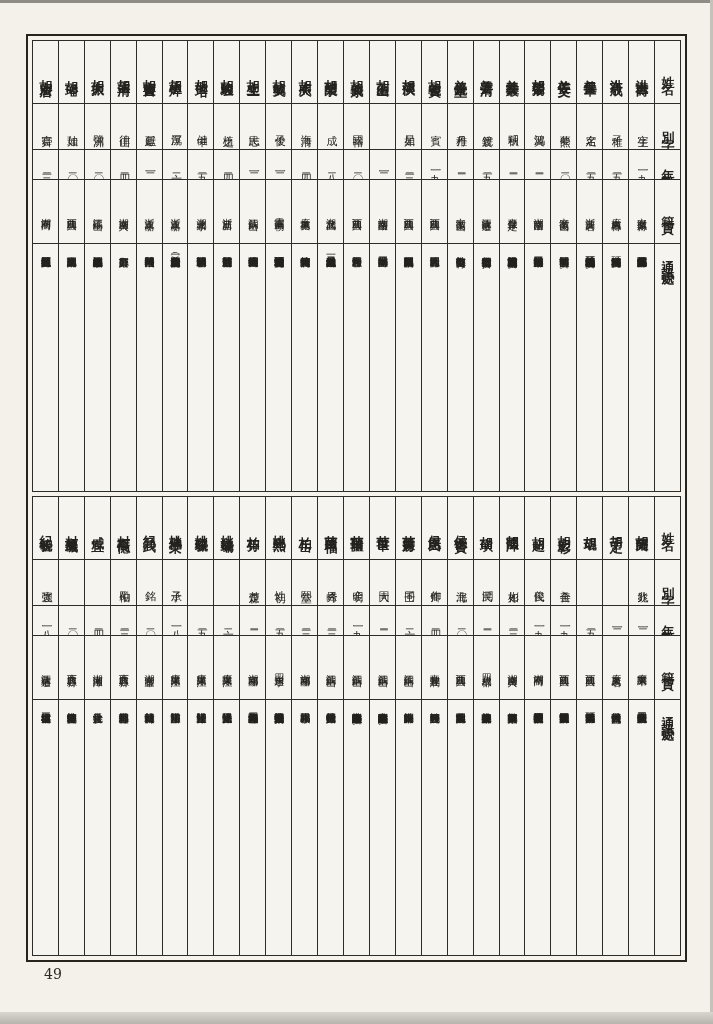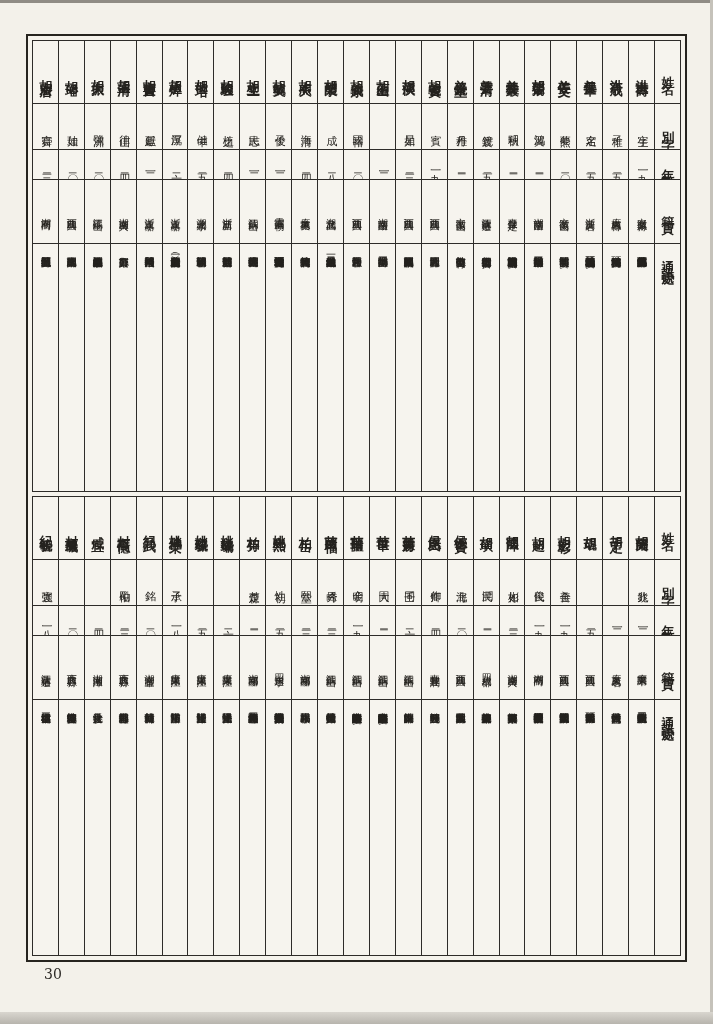--- a/index.html
+++ b/index.html
@@ -907,13 +907,13 @@
         <div class="cell row-origin">
           <span class="vtext">江蘇宿遷</span>
         </div>
         <div class="cell row-address">
           <span class="vtext">宿遷三棵樹協昌號</span>
         </div>
       </div>
     </div>
 </div>
 
-<div class="page-number">30</div>
+<div class="page-number">49</div>
 
 </body></html>

